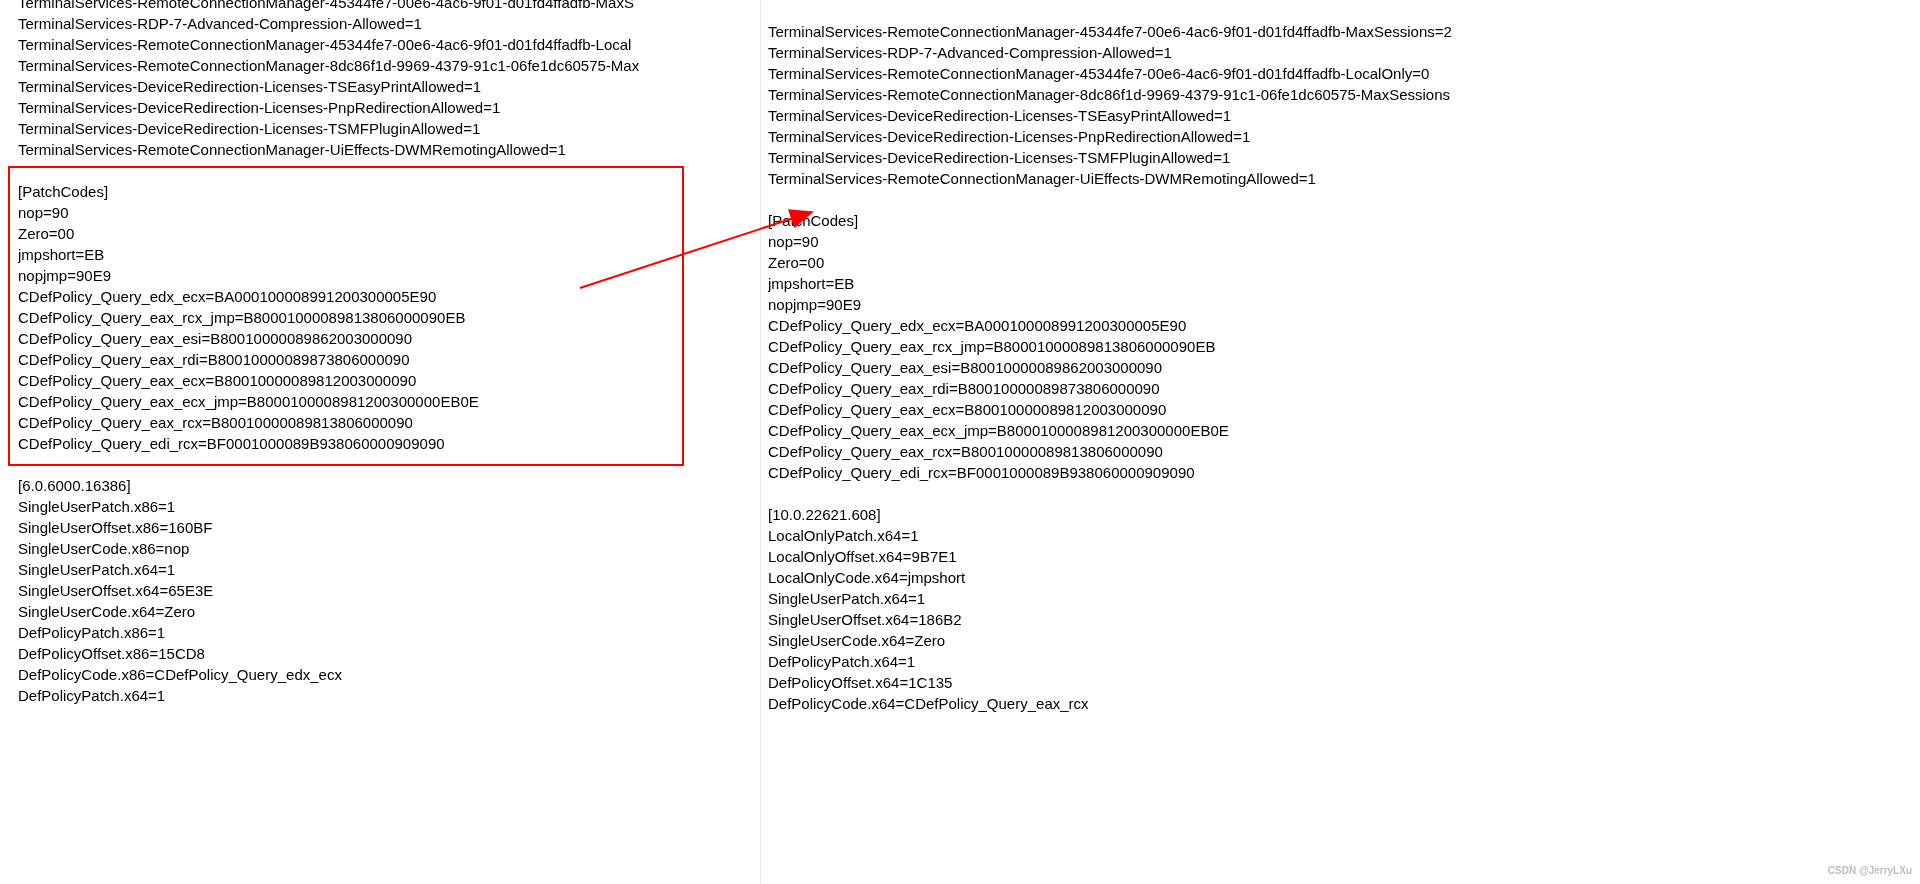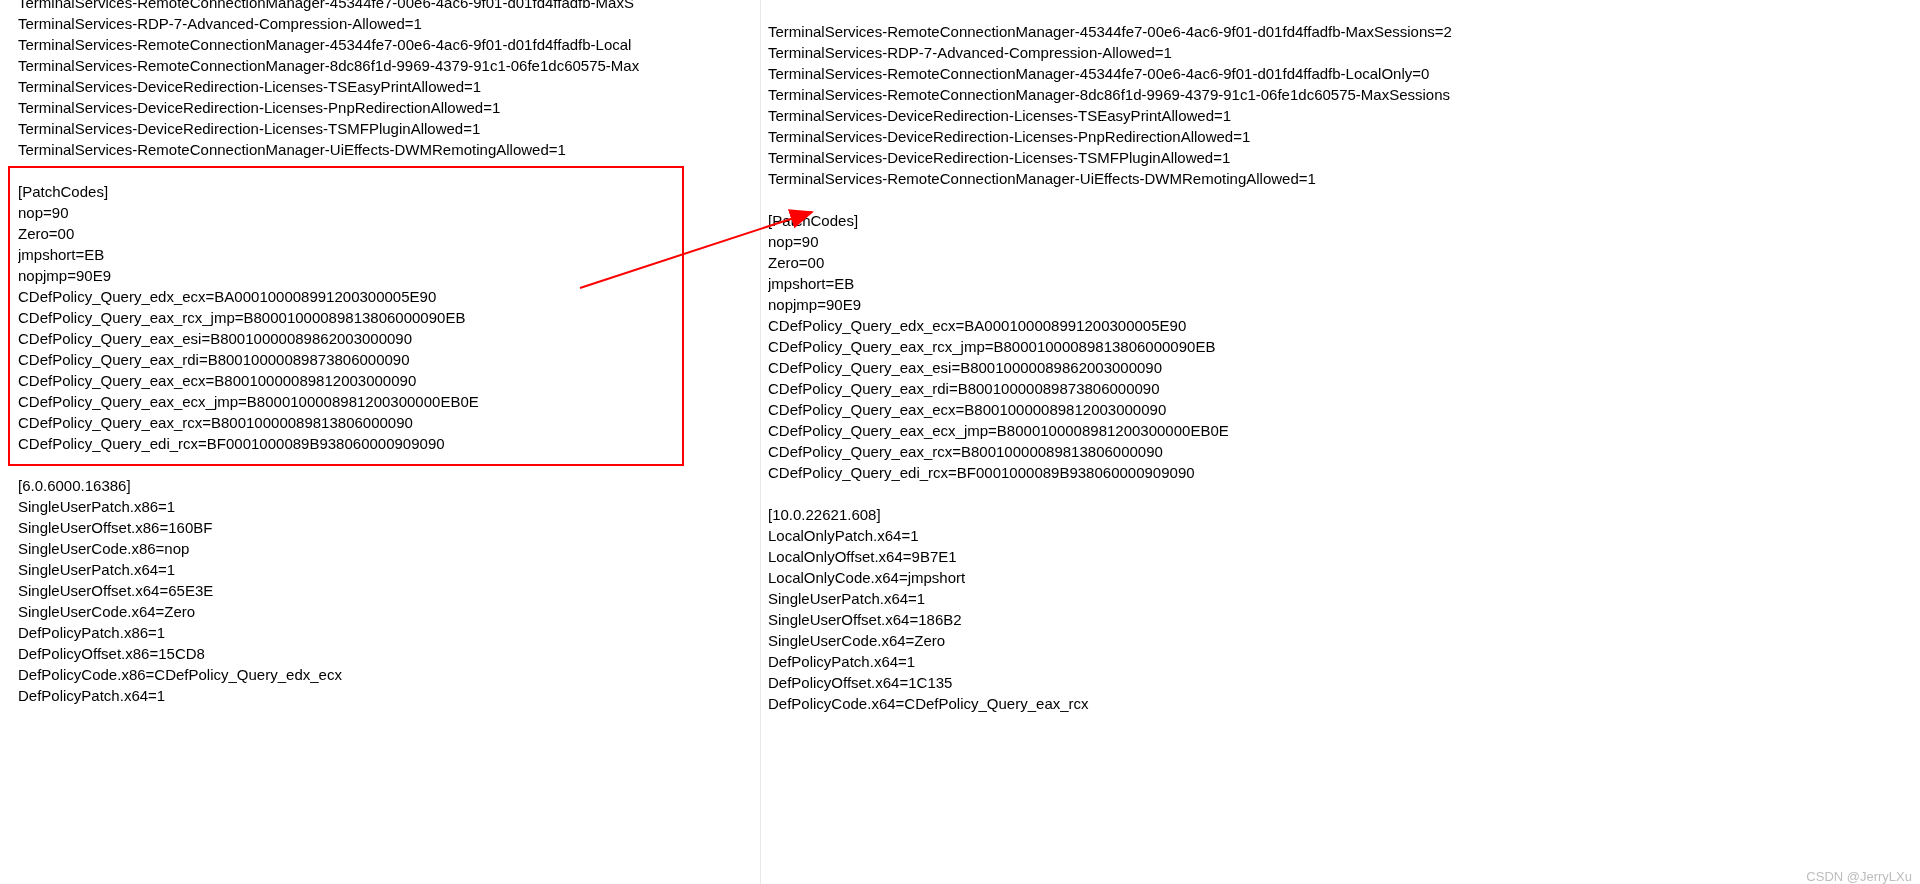--- a/index.html
+++ b/index.html
@@ -42,24 +42,25 @@
     pointer-events: none;
   }
   .arrow-svg {
     position: absolute;
     pointer-events: none;
     overflow: visible;
   }
   .watermark {
     position: absolute;
     right: 8px;
-    bottom: 0;
-    font-size: 13px;
+    bottom: 8px;
+    font-size: 10px;
     color: #bdbdbd;
     font-family: Arial, sans-serif;
+    font-weight: bold;
   }
   .divider {
     position: absolute;
     top: 0;
     left: 760px;
     width: 1px;
     height: 884px;
     background: #e8e8e8;
   }
 </style>

